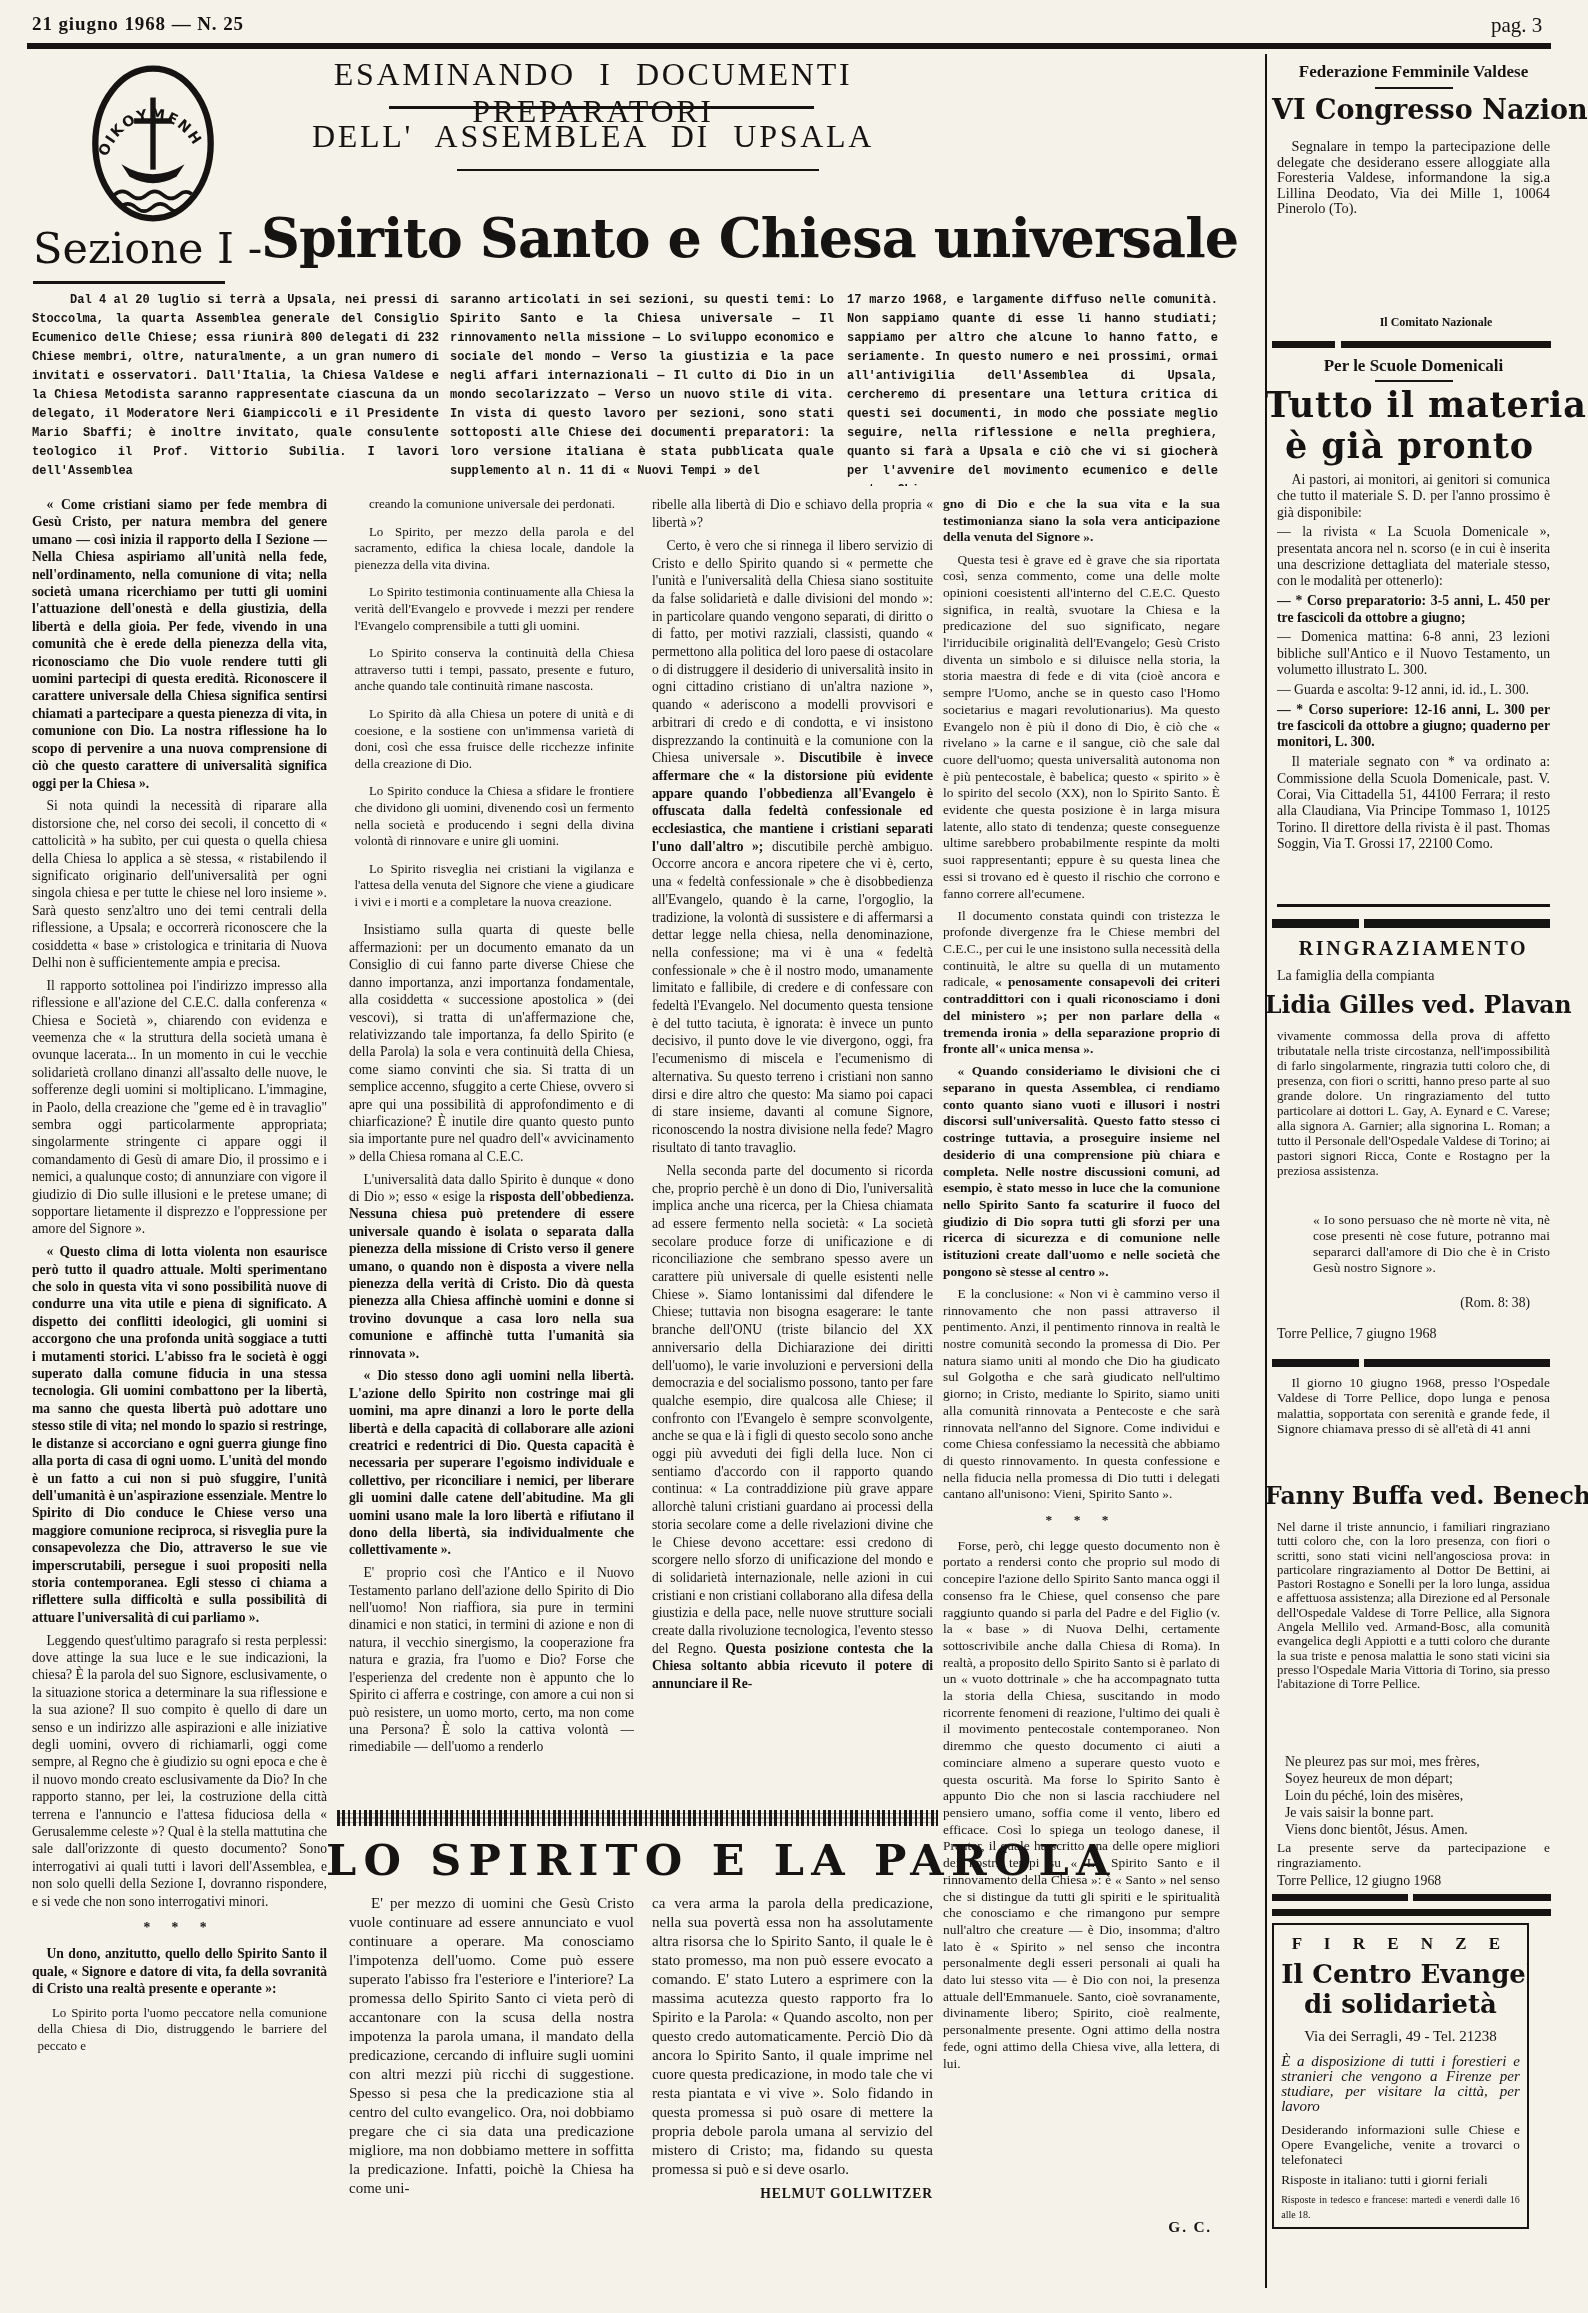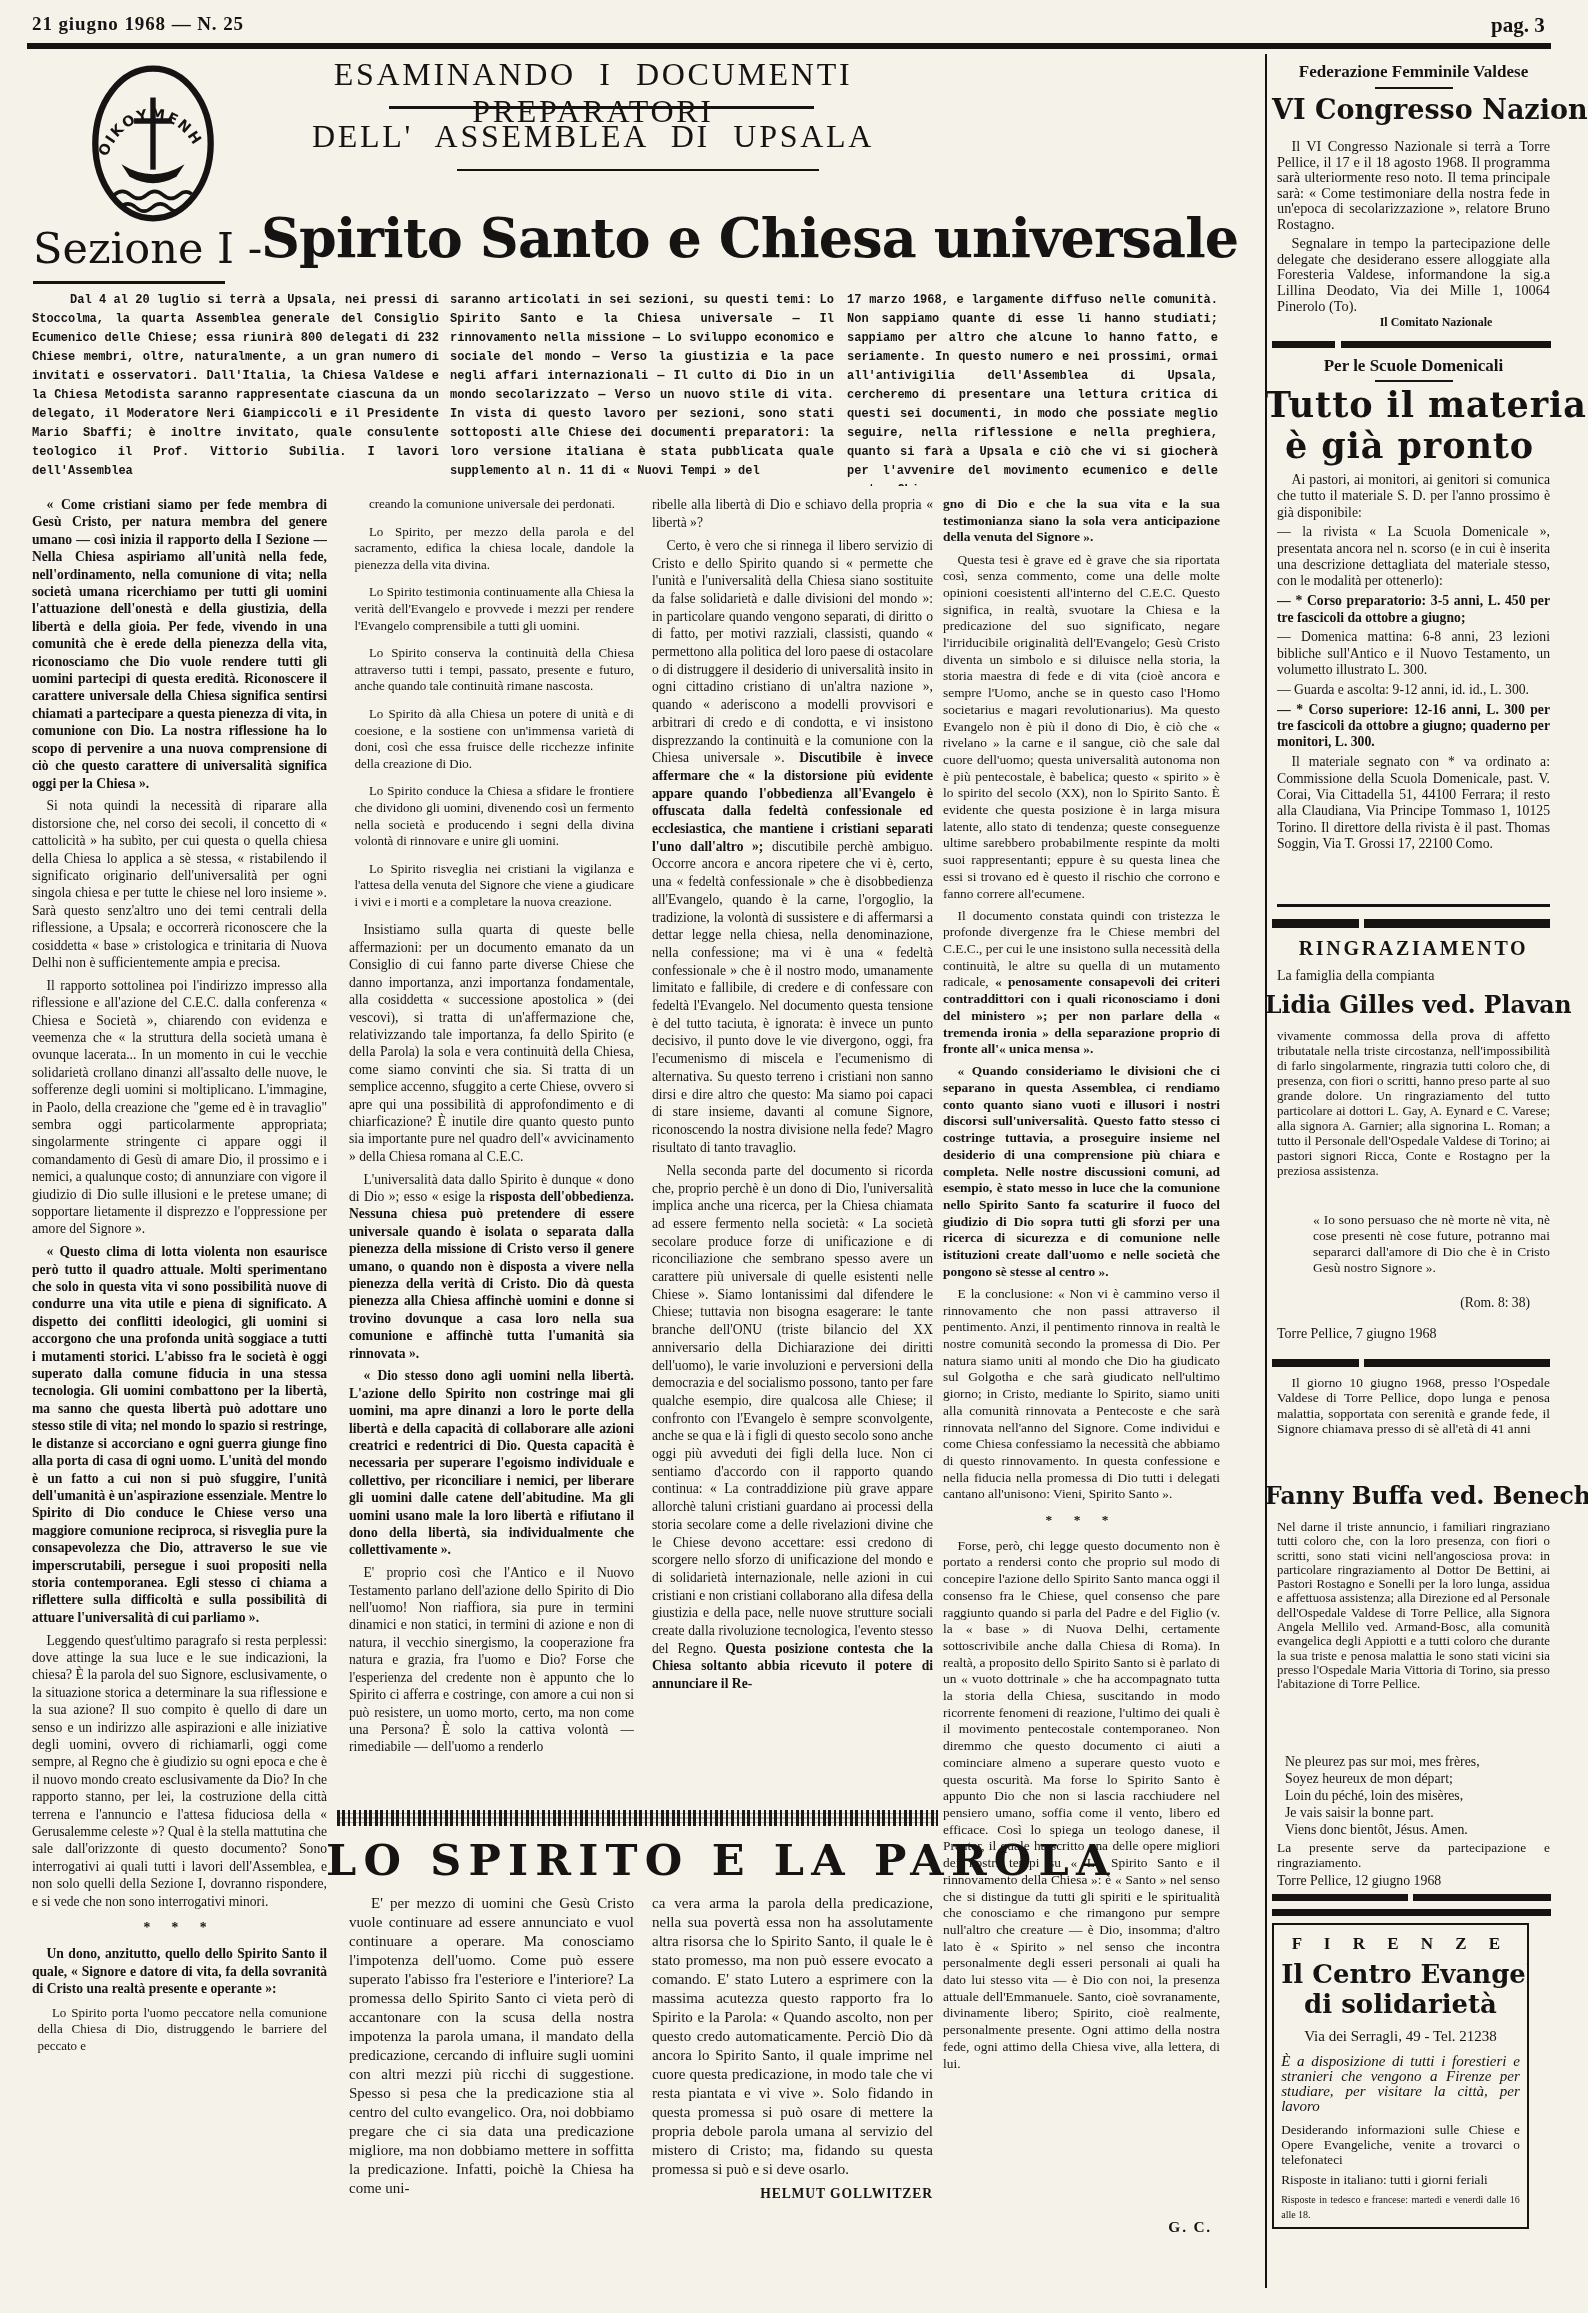--- a/index.html
+++ b/index.html
@@ -14,21 +14,21 @@
   .jus{text-align:justify;}
   .ctr{text-align:center;}
   .hid{overflow:hidden;}
   .rule{background:#161412;}
   p{margin:0 0 5.4px 0;text-indent:14.5px;}
   .noind{text-indent:0;}
   .stars{text-align:center;letter-spacing:9px;text-indent:0;font-weight:bold;margin:9px 0;}
 
   
   .date{font-size:19px;font-weight:bold;letter-spacing:0.9px;}
-  .pagenum{font-size:21px;font-weight:bold;}
+  .pagenum{font-size:21px;font-weight:normal;}
   .kicker{font-size:32px;letter-spacing:2.7px;word-spacing:12.7px;font-family:"Liberation Serif",serif;}
   .sezione{font-size:43px;font-family:"DejaVu Serif",serif;}
   .bigtitle{font-size:54px;font-weight:bold;font-family:"DejaVu Serif",serif;letter-spacing:-0.9px;white-space:nowrap;}
 
   
   .intro{font-family:Liberation Mono, monospace;font-weight:bold;font-size:12px;line-height:19px;}
   .intro p{text-indent:0;margin:0;}
 
   
   .bcol{font-size:13.6px;line-height:17.4px;}
@@ -154,21 +154,20 @@
     <p class="noind">ca vera arma la parola della predicazione, nella sua povertà essa non ha assolutamente altra risorsa che lo Spirito Santo, il quale le è stato promesso, ma non può essere evocato a comando. E' stato Lutero a esprimere con la massima acutezza questo rapporto fra lo Spirito e la Parola: « Quando ascolto, non per questo credo automaticamente. Perciò Dio dà ancora lo Spirito Santo, il quale imprime nel cuore questa predicazione, in modo tale che vi resta piantata e vi vive ». Solo fidando in questa promessa si può osare di mettere la propria debole parola umana al servizio del mistero di Cristo; ma, fidando su questa promessa si può e si deve osarlo.</p>
     <div class="sp-sig">HELMUT GOLLWITZER</div>
   </div>
 
   <div class="abs rule" style="left:1265px;top:54px;width:1.8px;height:2234px;"></div>
 
   <div class="abs sb-kicker" style="left:1277px;top:62px;width:273px;">Federazione Femminile Valdese</div>
   <div class="abs rule" style="left:1375px;top:87px;width:78px;height:1.8px;"></div>
   <div class="abs congresso-title" style="left:1272px;top:94px;width:282px;">VI Congresso Nazionale</div>
   <div class="abs sb jus hid" style="left:1277px;top:139px;width:273px;height:175px;font-size:14.3px;line-height:15.6px;">
-    <p>Il VI Congresso Nazionale si terrà a Torre Pellice, il 17 e il 18 agosto 1968. Il programma sarà ulteriormente reso noto. Il tema principale sarà: « Come testimoniare della nostra fede in un'epoca di secolarizzazione », relatore Bruno Rostagno.</p>
     <p>Segnalare in tempo la partecipazione delle delegate che desiderano essere alloggiate alla Foresteria Valdese, informandone la sig.a Lillina Deodato, Via dei Mille 1, 10064 Pinerolo (To).</p>
   </div>
   <div class="abs b ctr" style="left:1321px;top:315px;width:230px;font-size:12px;">Il Comitato Nazionale</div>
 
   <div class="abs rule" style="left:1272px;top:341px;width:63px;height:7.2px;"></div>
   <div class="abs rule" style="left:1341px;top:341px;width:210px;height:7.2px;"></div>
 
   <div class="abs sb-kicker" style="left:1277px;top:356px;width:273px;">Per le Scuole Domenicali</div>
   <div class="abs rule" style="left:1375px;top:380px;width:78px;height:1.8px;"></div>
   <div class="abs materiale-title" style="left:1265px;top:384px;width:289px;">Tutto il materiale</div>

